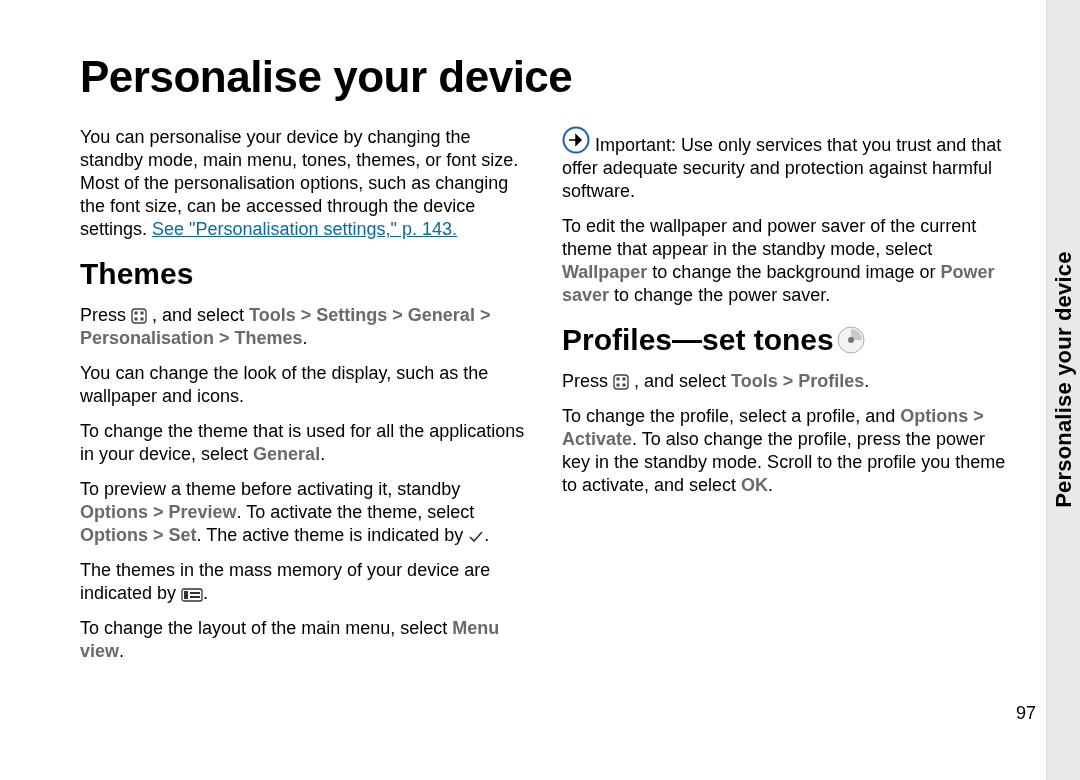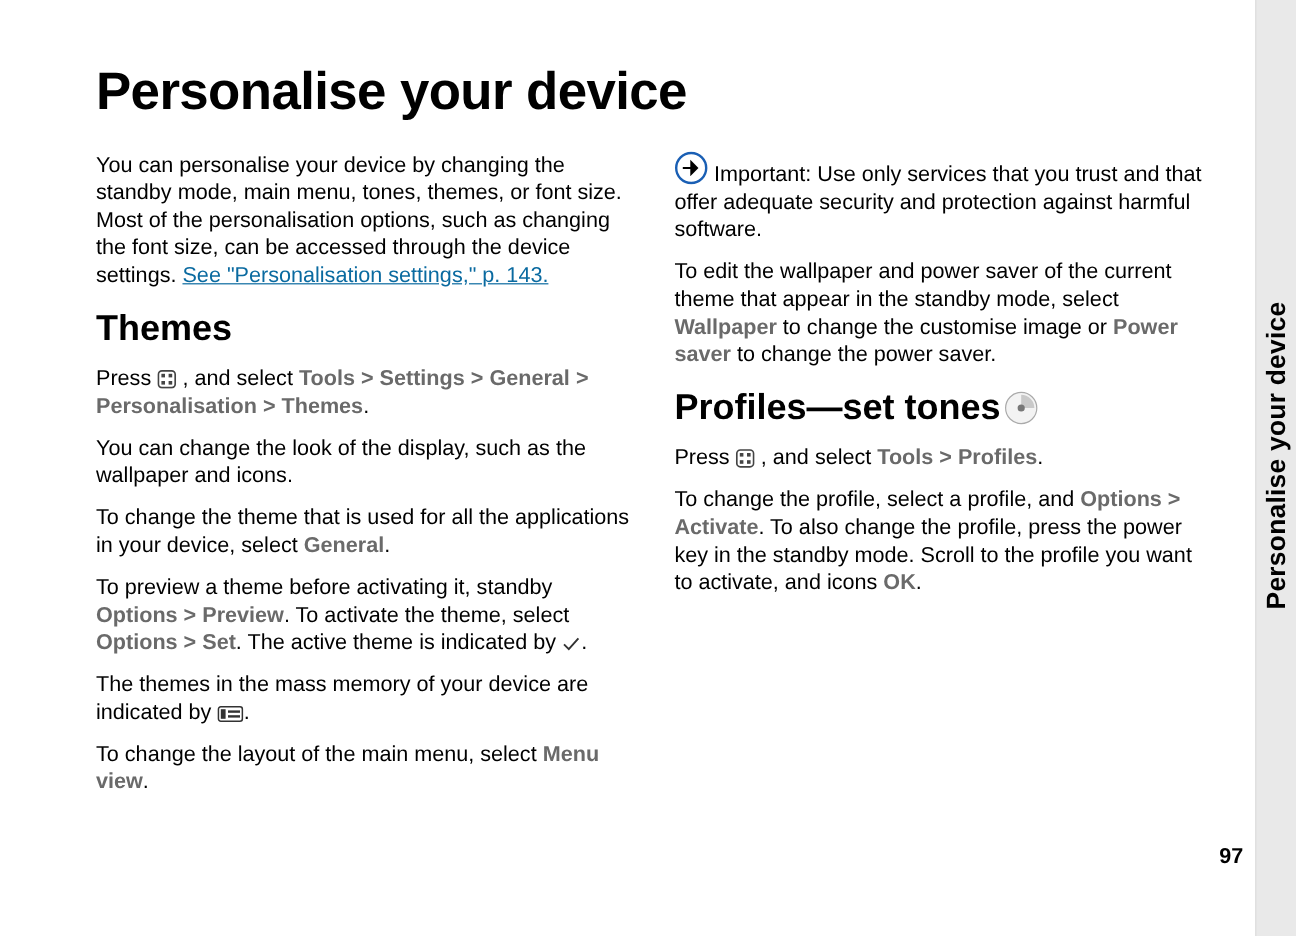--- a/index.html
+++ b/index.html
@@ -27,21 +27,21 @@
     transform-origin: center;
     white-space: nowrap;
     font-weight: 700;
     font-size: 22px;
     letter-spacing: 0.2px;
   }
   .page-number {
     position: absolute;
     right: 44px;
     bottom: 56px;
-    font-weight: 700;
+    font-weight: 400;
     font-size: 18px;
   }
   h1.title {
     font-size: 44px;
     font-weight: 800;
     letter-spacing: -0.5px;
     margin: 22px 0 24px 0;
   }
   .cols {
     column-count: 2;
@@ -147,21 +147,21 @@
       <span class="icon">
         <svg width="28" height="28" viewBox="0 0 28 28">
             <circle cx="14" cy="14" r="12.5" fill="#fff" stroke="#1a5fb4" stroke-width="2"></circle>
             <path d="M7 14 L18 14 M14 9 L19 14 L14 19 Z" fill="#000" stroke="#000" stroke-width="1.5"></path>
           </svg>
       </span>
       <span class="bold">Important:</span><span>  Use only services that you trust and that offer adequate security and protection against harmful software.</span>
     </p>
 
     <p>
-      <span>To edit the wallpaper and power saver of the current theme that appear in the standby mode, select </span><span class="grey-bold">Wallpaper</span><span> to change the customise image or </span><span class="grey-bold">Power saver</span><span> to change the power saver.</span>
+      <span>To edit the wallpaper and power saver of the current theme that appear in the standby mode, select </span><span class="grey-bold">Wallpaper</span><span> to change the background image or </span><span class="grey-bold">Power saver</span><span> to change the power saver.</span>
     </p>
 
     <h2 class="section inline-icon">
       <span>Profiles—set tones</span>
       <span class="icon">
         <svg width="30" height="30" viewBox="0 0 30 30">
             <circle cx="15" cy="15" r="13" fill="#f3f3f3" stroke="#aaa"></circle>
             <path d="M15 4 A11 11 0 0 1 26 15 L15 15 Z" fill="#c9c9c9"></path>
             <circle cx="15" cy="15" r="3" fill="#777"></circle>
           </svg>
@@ -180,17 +180,17 @@
           </svg>
       </span>
       <span> , and select </span>
       <span class="grey-bold">Tools</span>
       <span class="grey-bold"> &gt; </span>
       <span class="grey-bold">Profiles</span><span>.</span>
     </p>
 
 
     <p>
-      <span>To change the profile, select a profile, and </span><span class="grey-bold">Options</span><span class="grey-bold"> &gt; </span><span class="grey-bold">Activate</span><span>. To also change the profile, press the power key in the standby mode. Scroll to the profile you want to activate, and icons </span><span class="grey-bold">OK</span><span>.</span>
+      <span>To change the profile, select a profile, and </span><span class="grey-bold">Options</span><span class="grey-bold"> &gt; </span><span class="grey-bold">Activate</span><span>. To also change the profile, press the power key in the standby mode. Scroll to the profile you theme to activate, and select </span><span class="grey-bold">OK</span><span>.</span>
     </p>
 
   </div>
 </div>
 
 </body></html>

